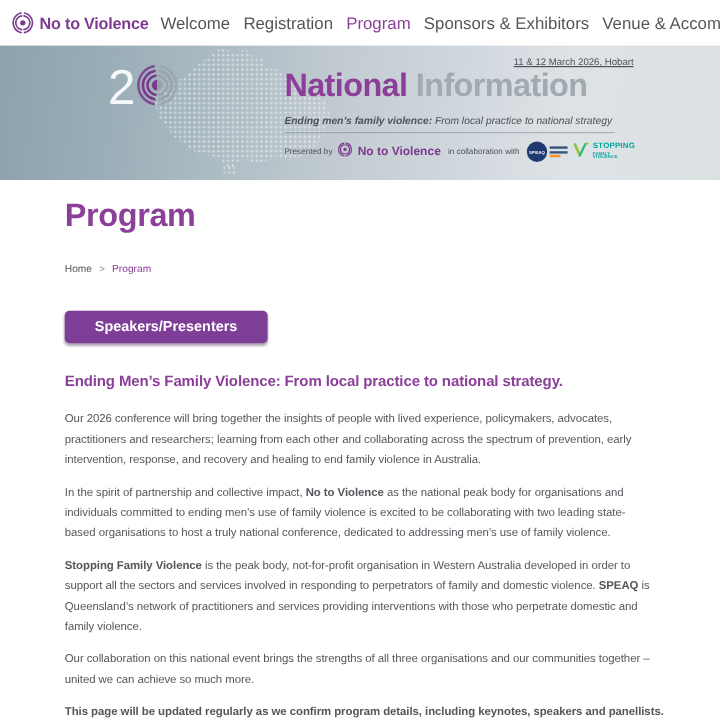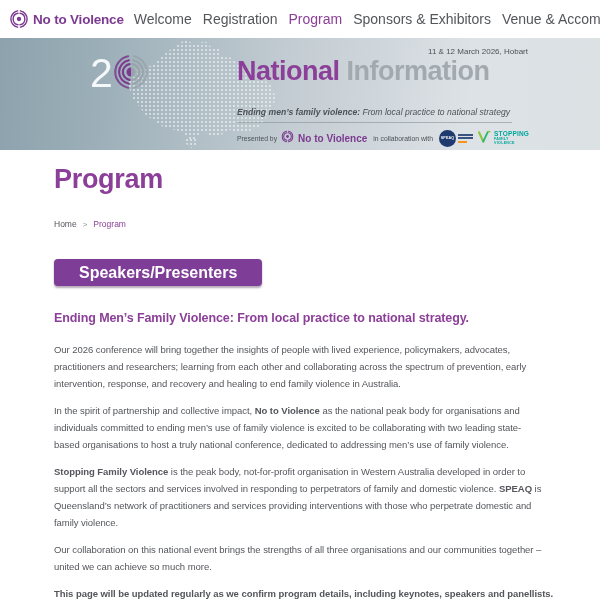--- a/index.html
+++ b/index.html
@@ -44,36 +44,36 @@
     clip-path: polygon(38% 0%, 46% 4%, 52% 1%, 57% 8%, 63% 6%, 62% 16%, 70% 17%, 78% 26%, 88% 34%, 97% 44%, 100% 56%, 96% 70%, 88% 84%, 78% 90%, 68% 86%, 60% 94%, 50% 88%, 43% 98%, 36% 88%, 24% 84%, 12% 72%, 3% 56%, 0% 42%, 7% 28%, 17% 24%, 26% 12%);
   }
   .tasmania {
     position: absolute; left: 185px; top: 100px; width: 12px; height: 10px;
     background-image: radial-gradient(rgba(255,255,255,0.5) 0.9px, transparent 1.1px);
     background-size: 4px 4px;
     clip-path: polygon(10% 0%, 90% 10%, 100% 60%, 55% 100%, 0% 50%);
   }
   .banner-date {
     position: absolute; top: 9px; right: 72px;
-    font-size: 8px; color: #4c5257;
+    font-size: 8px; color: #4c5257; text-decoration: underline;
   }
   .year-block {
     position: absolute; left: 90px; top: 15px;
     display: flex; align-items: center;
   }
   .year-digit {
     font-size: 41px; line-height: 1; font-weight: 400;
     color: rgba(250, 252, 253, 0.95); letter-spacing: -1px;
   }
   .logo-o { margin: 0 1px; }
   .title-col { position: absolute; left: 237px; top: 19px; width: 292px; }
   .conf-title { font-size: 27px; line-height: 1.1; letter-spacing: -0.5px; white-space: nowrap; }
   .conf-title .t-primary { color: var(--purple); font-weight: bold; }
   .conf-title .t-secondary { color: #a2aab0; font-weight: bold; }
-  .tagline { font-size: 8.6px; font-style: italic; color: #4c5257; margin-top: 20px; white-space: nowrap; }
+  .tagline { font-size: 8.6px; font-style: italic; color: #4c5257; margin-top: 8px; white-space: nowrap; }
   .tagline .tag-b { font-weight: bold; }
   .banner-divider { width: 275px; height: 1px; background: rgba(125, 138, 146, 0.55); margin: 5px 0 6px; }
   .presenters { display: flex; align-items: center; gap: 4px; }
   .presented-by, .collab { font-size: 6.8px; color: #4c5257; white-space: nowrap; }
   .presenter-name { font-size: 10px; font-weight: bold; color: var(--purple-dark); white-space: nowrap; margin-right: 2px; }
   .collab { margin-right: 2px; }
   .speaq-wrap { display: flex; align-items: center; gap: 2px; }
   .speaq-circle {
     width: 17px; height: 17px; border-radius: 50%; background: #1e3a6e;
     color: #fff; font-size: 3.6px; font-weight: bold;
@@ -95,21 +95,21 @@
   }
   .breadcrumb { margin-top: 26px; font-size: 8.5px; display: flex; align-items: center; gap: 6px; }
   .breadcrumb a { text-decoration: none; cursor: pointer; }
   .crumb-home { color: #54565b; text-align: center; }
   .crumb-sep { color: #8a8d91; font-size: 8px; }
   .crumb-current { color: var(--purple); }
   .speakers-btn {
     margin-top: 30px; display: inline-block;
     background: #7e3d96; color: #fff;
     font-family: "Liberation Sans", sans-serif;
-    font-size: 16px; font-weight: bold;
+    font-size: 12px; font-weight: bold;
     border: none; border-radius: 4px;
     padding: 0 25px; height: 27px; line-height: 27px;
     cursor: pointer;
     box-shadow: 0 1.5px 2px rgba(40, 10, 50, 0.35);
   }
   h2.subheading {
     margin-top: 25px; color: var(--purple);
     font-size: 12.5px; font-weight: bold; letter-spacing: -0.1px;
     line-height: 1.25;
   }

